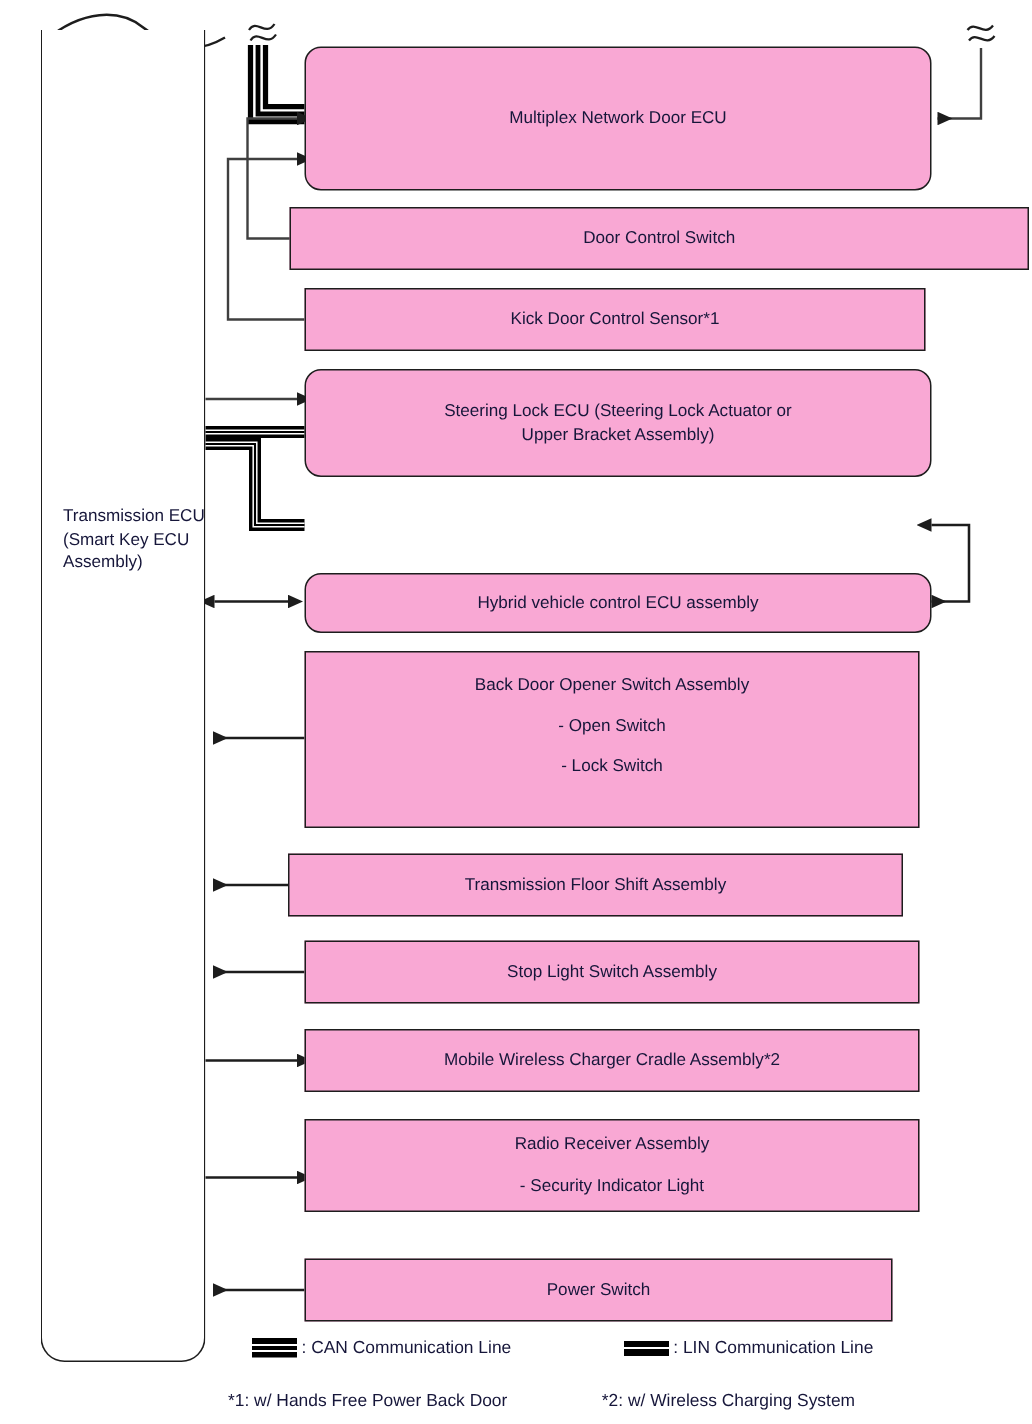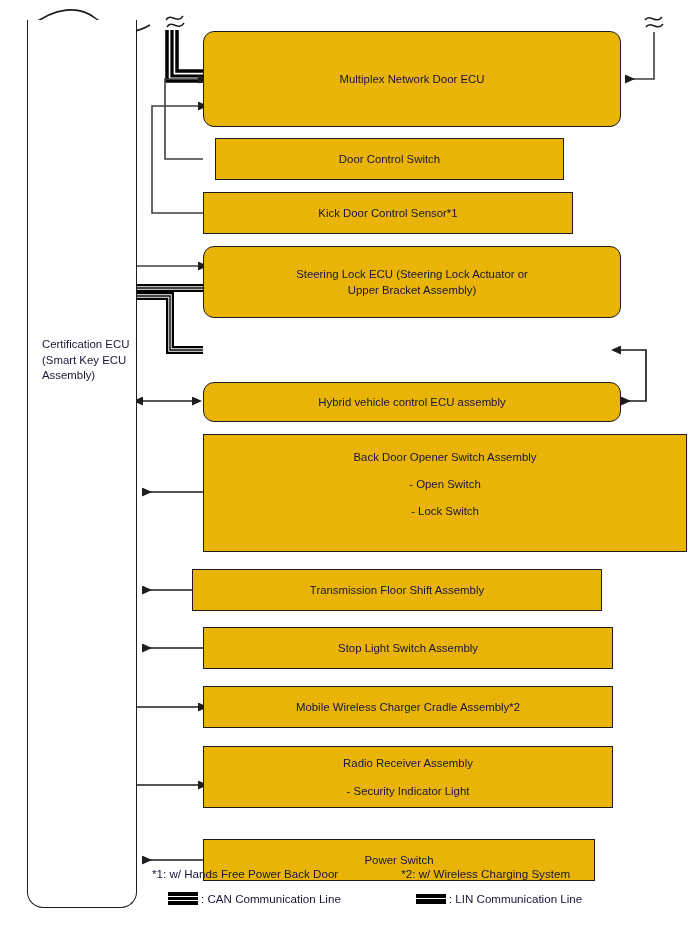--- a/index.html
+++ b/index.html
@@ -10,21 +10,21 @@
     color:#1a1a2e;
     overflow:hidden;
     position:relative;
   }
   #diagram-root{position:relative;width:688px;height:949px;}
   svg#wires{position:absolute;left:0;top:0;width:688px;height:949px;}
 
   .node{
     position:absolute;
     box-sizing:border-box;
-    background:#eab308;
+    background:#f9a8d4;
     border:1.6px solid #1d1d1d;
     display:flex;
     flex-direction:column;
     align-items:center;
     justify-content:center;
     text-align:center;
     font-size:11.4px;
     line-height:1.42;
     color:#16163a;
     z-index:3;
@@ -59,21 +59,21 @@
     position:absolute;
     font-size:11.6px;
     color:#16163a;
     white-space:nowrap;
     z-index:4;
     display:flex;
     align-items:center;
     gap:33px;
   }
   #legend-line{left:168px;top:892px;}
-  #legend-notes{left:152px;top:867px;}
+  #legend-notes{left:152px;top:927px;}
   .lg-item{display:flex;align-items:center;}
   .lg-item + .lg-item{margin-left:42px;}
   .sym{display:inline-block;margin-right:3px;}
   .sym-can{width:30px;height:13px;
     background:linear-gradient(to bottom,
       #000 0 4px,#fff 4px 5.5px,#000 5.5px 8px,#fff 8px 9.5px,#000 9.5px 13px);}
   .sym-lin{width:30px;height:10px;
     background:linear-gradient(to bottom,
       #000 0 4px,#fff 4px 5.5px,#000 5.5px 10px);}
   .note{margin-right:0;}
@@ -169,49 +169,49 @@
       <path d="M137,785 L198,785" fill="none" stroke="#1d1d1d" stroke-width="1.7" marker-end="url(#arrR)"></path>
     </g>
 
     <g>
       <path d="M203,860 L142,860" fill="none" stroke="#1d1d1d" stroke-width="1.7" marker-end="url(#arrL)"></path>
     </g>
   </svg>
 
   <div id="left-container"></div>
   <div id="left-label">
-    <span class="line">Certification</span>
+    <span class="line">Transmission</span>
     <span class="line">ECU (Smart</span>
     <span class="line">Key ECU</span>
     <span class="line">Assembly)</span>
   </div>
 
   <div class="node rounded" style="left:203px;top:31px;width:418px;height:96px;">
     <span class="line">Multiplex Network Door ECU</span>
   </div>
 
-  <div class="node" style="left:215px;top:138px;width:349px;height:42px;">
+  <div class="node" style="left:193px;top:138px;width:493px;height:42px;">
     <span class="line">Door Control Switch</span>
   </div>
 
-  <div class="node" style="left:203px;top:192px;width:370px;height:42px;">
+  <div class="node" style="left:203px;top:192px;width:414px;height:42px;">
     <span class="line">Kick Door Control Sensor*1</span>
   </div>
 
   <div class="node rounded" style="left:203px;top:246px;width:418px;height:72px;">
     <span class="line">Steering Lock ECU (Steering Lock Actuator or</span>
     <span class="line">Upper Bracket Assembly)</span>
   </div>
 
 
   <div class="node rounded" style="left:203px;top:382px;width:418px;height:40px;">
     <span class="line">Hybrid vehicle control ECU assembly</span>
   </div>
 
-  <div class="node" style="left:203px;top:434px;width:484px;height:118px;justify-content:flex-start;padding-top:14px;">
+  <div class="node" style="left:203px;top:434px;width:410px;height:118px;justify-content:flex-start;padding-top:14px;">
     <span class="line">Back Door Opener Switch Assembly</span>
     <span class="line gap">- Open Switch</span>
     <span class="line gap">- Lock Switch</span>
   </div>
 
   <div class="node" style="left:192px;top:569px;width:410px;height:42px;">
     <span class="line">Transmission Floor Shift Assembly</span>
   </div>
 
   <div class="node" style="left:203px;top:627px;width:410px;height:42px;">

